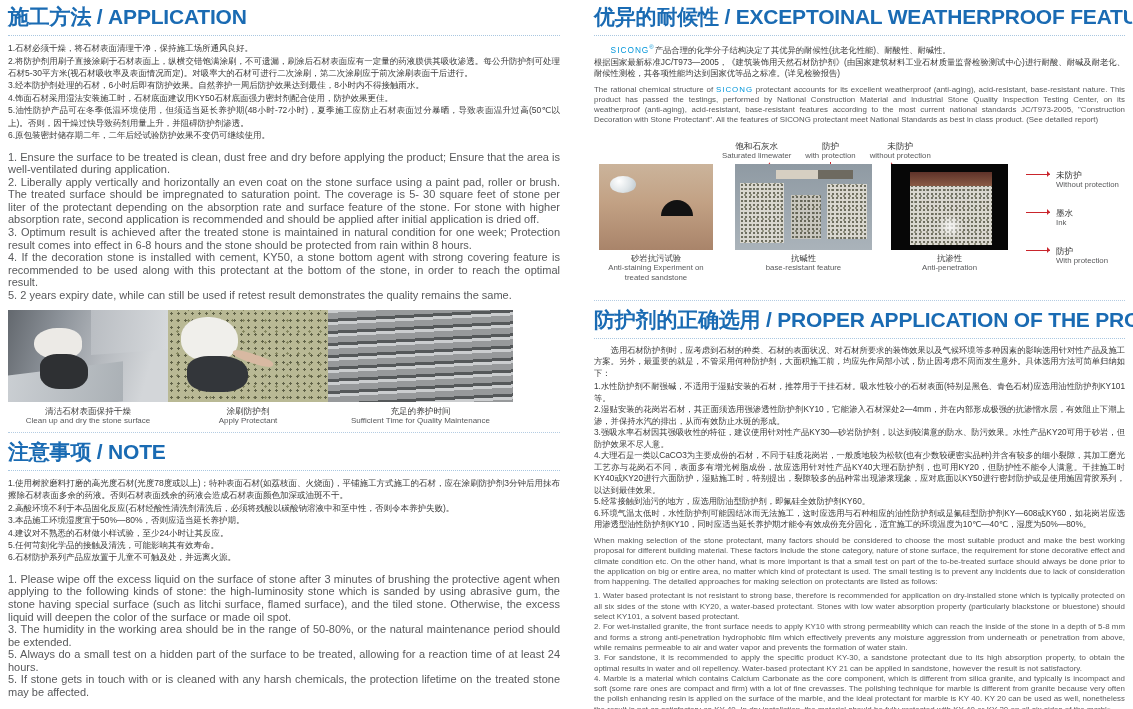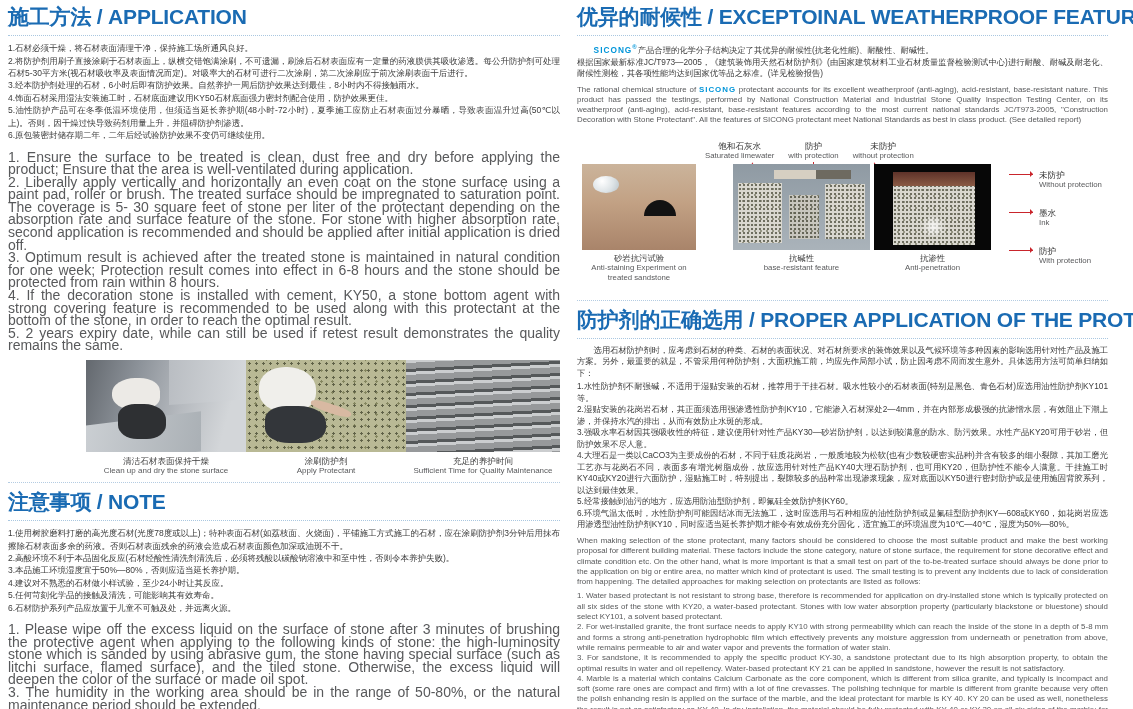--- a/index.html
+++ b/index.html
@@ -1,40 +1,40 @@
 <!DOCTYPE html>
 <html><head>
 <meta charset="utf-8">
 <style>
   html,body{margin:0;padding:0;background:#ffffff;}
   body{width:1133px;height:709px;overflow:hidden;
        font-family:"Liberation Sans","DejaVu Sans",sans-serif;color:#3d3d3d;}
-  .page{display:flex;gap:17px;padding:4px 8px 0 8px;height:705px;overflow:hidden;}
+  .page{display:flex;gap:34px;padding:4px 8px 0 8px;height:705px;overflow:hidden;border-radius:29px;}
   .col{position:relative;}
   .col-left{width:552px;}
   .col-right{width:531px;}
 
   .sec-header{font-size:21px;font-weight:bold;color:#1a6bb3;line-height:1.25;
               padding-bottom:5px;border-bottom:1px dotted #a9c7e0;margin-bottom:6px;
               letter-spacing:-0.2px;white-space:nowrap;}
   .dotted-sep{border-top:1px dotted #b4cce2;margin:6px 0;}
 
   .zh-list p, .zh-par{font-size:8.5px;line-height:12.4px;margin:0;color:#3b3b3b;text-align:justify;}
   .en-list{margin-top:9px;}
-  .en-list p, .en-par{font-size:14px;line-height:12.6px;margin:0;color:#58595b;text-align:justify;}
+  .en-list p, .en-par{font-size:11px;line-height:12.6px;margin:0;color:#58595b;text-align:justify;}
   .col-right .zh-list p, .col-right .zh-par{font-size:8.3px;line-height:11.5px;}
   .col-right .en-list p, .col-right .en-par{font-size:7.9px;line-height:10.3px;}
   .indent{text-indent:2em;}
-  .brand{color:#0095d9;font-weight:bold;letter-spacing:1px;}
+  .brand{color:#0095d9;font-weight:normal;letter-spacing:1px;}
   .reg{font-size:6px;vertical-align:super;}
 
   
-  .photo-row{display:flex;justify-content:flex-end;margin-top:8px;}
+  .photo-row{display:flex;justify-content:flex-start;margin-top:8px;}
   .photo-fig{width:160px;}
-  .photo-fig:last-child{width:154px;}
+  .photo-fig:last-child{width:185px;}
   .photo{position:relative;height:92px;overflow:hidden;}
   .photo .shape{position:absolute;}
   .photo1{background:linear-gradient(105deg,#63686e 0%,#8d939a 30%,#b6babf 58%,#d3d6d9 85%);}
   .photo1 .slab{left:-6%;bottom:-8%;width:78%;height:44%;background:linear-gradient(100deg,#cdd1d5,#aab0b5);transform:skewY(-7deg);}
   .photo1 .shirt{left:16%;top:20%;width:30%;height:34%;background:#eceae6;border-radius:48% 42% 40% 46%;}
   .photo1 .pants{left:20%;top:48%;width:30%;height:38%;background:#2e3033;border-radius:35% 45% 40% 40%;}
   .photo1 .block{right:-4%;top:-6%;width:52%;height:52%;background:linear-gradient(95deg,#b9bdc2,#d8dbde);transform:skewY(-4deg);}
   .photo2{background-color:#b9b995;
           background-image:radial-gradient(#5f6147 1px,transparent 1.3px),radial-gradient(#84865f 1px,transparent 1.3px);
           background-size:7px 7px,11px 11px;background-position:0 0,4px 5px;}
@@ -184,21 +184,21 @@
 
       <figure class="exp-fig" style="left:5px;width:114px;margin:0">
         <div class="exp-img rimg1">
           <div class="drop"></div>
           <div class="dome"></div>
         </div>
         <div class="exp-cap-zh">砂岩抗污试验</div>
         <div class="exp-cap-en">Anti-staining Experiment on treated sandstone</div>
       </figure>
 
-      <figure class="exp-fig" style="left:156px;width:137px;margin:0">
+      <figure class="exp-fig" style="left:141px;width:137px;margin:0">
         <div class="exp-img rimg2">
           <div class="bar"></div>
           <div class="slab-l speck"></div>
           <div class="slab-m speck"></div>
           <div class="slab-r speck"></div>
         </div>
         <div class="exp-cap-zh">抗碱性</div>
         <div class="exp-cap-en">base-resistant feature</div>
       </figure>
 

